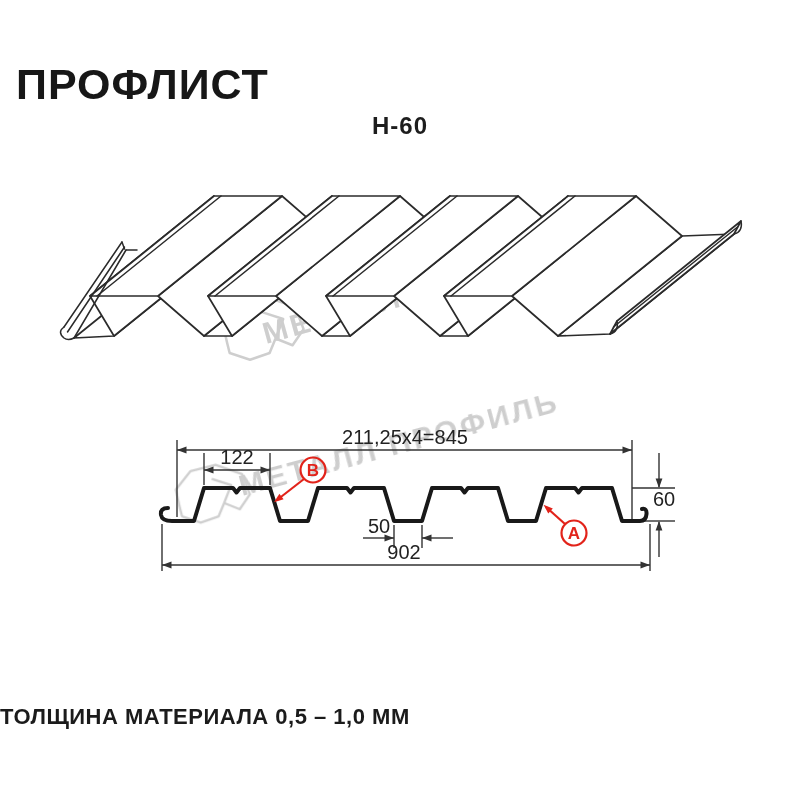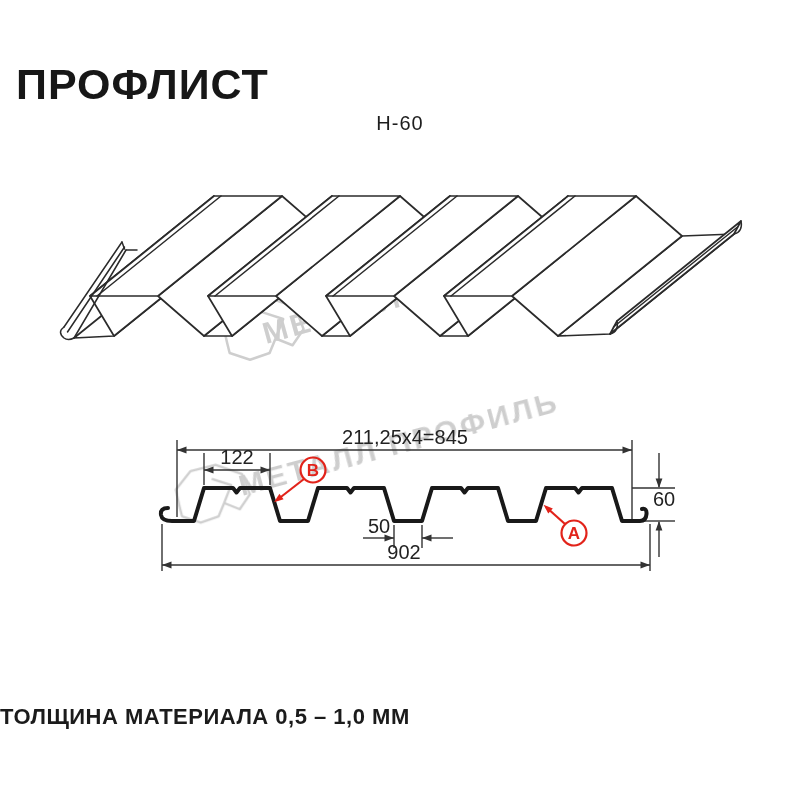--- a/index.html
+++ b/index.html
@@ -1,21 +1,21 @@
 <!DOCTYPE html>
 <html><head>
 <meta charset="utf-8">
 <style>
   html,body{margin:0;padding:0;background:#fff;}
   .page{position:relative;width:800px;height:800px;background:#ffffff;overflow:hidden;
         font-family:"Liberation Sans",sans-serif;}
   .page-title{position:absolute;top:60px;left:0;width:800px;
         font-size:43px;font-weight:800;color:#171717;letter-spacing:1px;padding-left:16px;}
   .page-subtitle{position:absolute;top:112px;left:0;width:800px;text-align:center;
-        font-size:20px;font-weight:400;color:#1d1d1d;letter-spacing:1px;}
+        font-size:24px;font-weight:700;color:#1d1d1d;letter-spacing:1px;}
   .footer-note{position:absolute;top:704px;left:0;width:800px;
         font-size:22px;font-weight:600;color:#1b1b1b;letter-spacing:0.5px;}
   svg{position:absolute;left:0;top:0;}
   .thin{stroke:#333;stroke-width:1.4;fill:none;}
   .thick{stroke:#191919;stroke-width:4;fill:none;stroke-linejoin:round;stroke-linecap:round;}
   .iso{stroke:#2b2b2b;stroke-width:1.7;fill:#ffffff;stroke-linejoin:round;}
   .isoline{stroke:#2b2b2b;stroke-width:1.5;fill:none;stroke-linecap:round;}
   .red{stroke:#e2231a;stroke-width:2.2;fill:none;}
   .dim{font-size:20px;fill:#222222;}
   .red-letter{font-size:17px;fill:#e2231a;font-weight:700;text-anchor:middle;}

